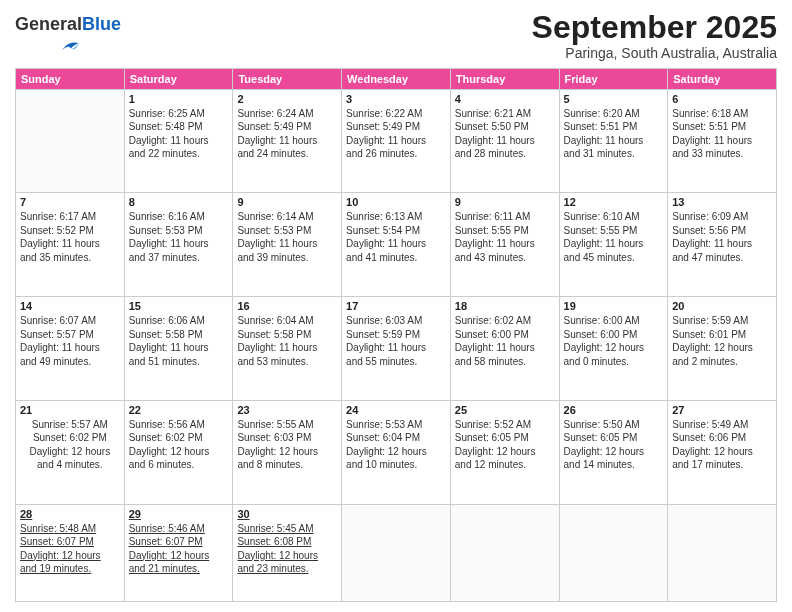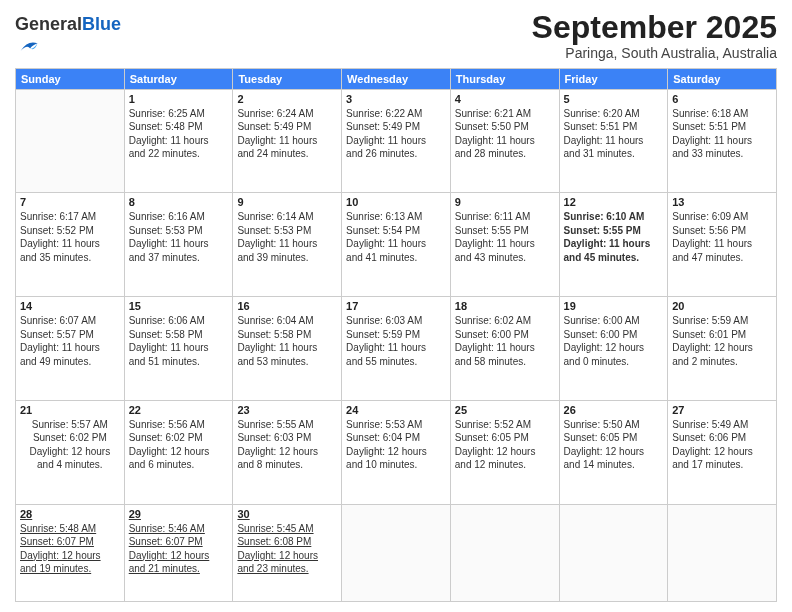--- a/index.html
+++ b/index.html
@@ -20,20 +20,21 @@
     .header {
       display: flex;
       align-items: flex-start;
       justify-content: space-between;
       margin-bottom: 6px;
     }
     .logo {
       display: flex;
       align-items: center;
       margin-top: 4px;
+      text-align: center;
     }
     .logo-text {
       font-size: 18px;
       font-weight: bold;
       line-height: 1.2;
     }
     .logo-general { color: #333; }
     .logo-blue { color: #1565c0; }
     .logo-icon {
       width: 22px;
@@ -52,21 +53,21 @@
     .location {
       font-size: 14px;
       color: #444;
     }
     .calendar {
       width: 100%;
       border-collapse: collapse;
       flex: 1;
     }
     .calendar th {
-      background-color: #3b82f6;
+      background-color: #ec4899;
       color: #fff;
       font-size: 11px;
       font-weight: bold;
       padding: 4px 5px;
       text-align: left;
       border: 1px solid #ccc;
     }
     .calendar td {
       vertical-align: top;
       border: 1px solid #ccc;
@@ -207,21 +208,21 @@
           </td>
           <td>
             <span class="day-number">9</span>
             <div class="day-info" style="white-space: pre-line;">Sunrise: 6:11 AM
 Sunset: 5:55 PM
 Daylight: 11 hours
 and 43 minutes.</div>
           </td>
           <td>
             <span class="day-number">12</span>
-            <div class="day-info" style="white-space: pre-line; font-weight: bold;">Sunrise: 6:10 AM
+            <div class="day-info" style="white-space: pre-line;">Sunrise: 6:10 AM
 Sunset: 5:55 PM
 Daylight: 11 hours
 and 45 minutes.</div>
           </td>
           <td>
             <span class="day-number">13</span>
             <div class="day-info" style="white-space: pre-line;">Sunrise: 6:09 AM
 Sunset: 5:56 PM
 Daylight: 11 hours
 and 47 minutes.</div>

